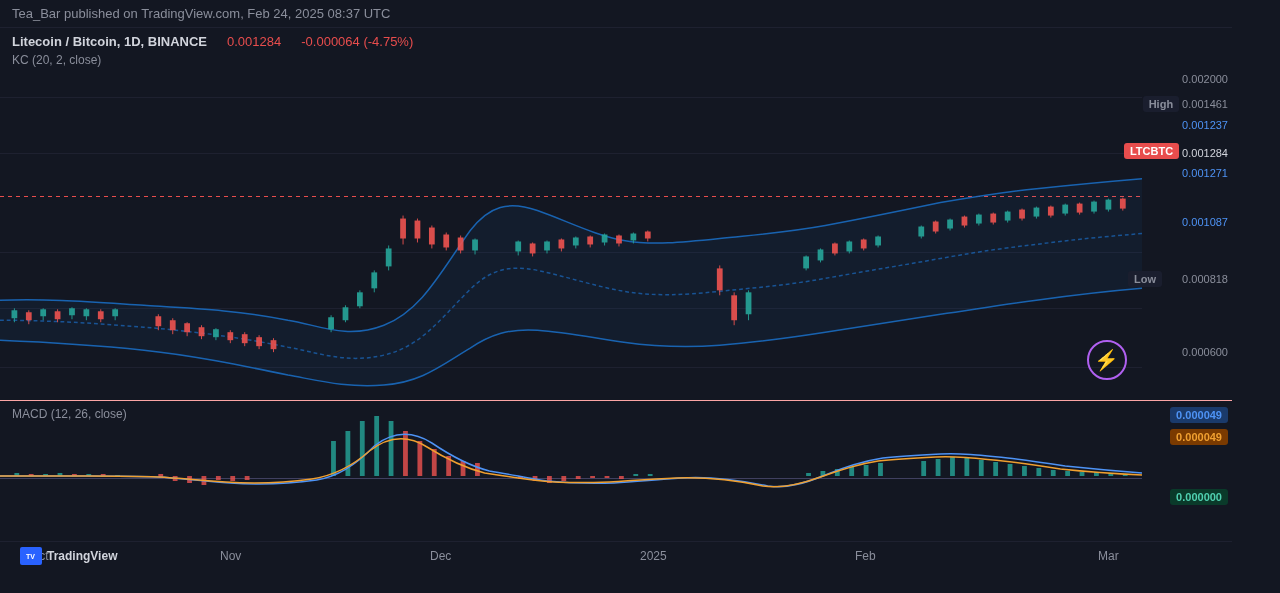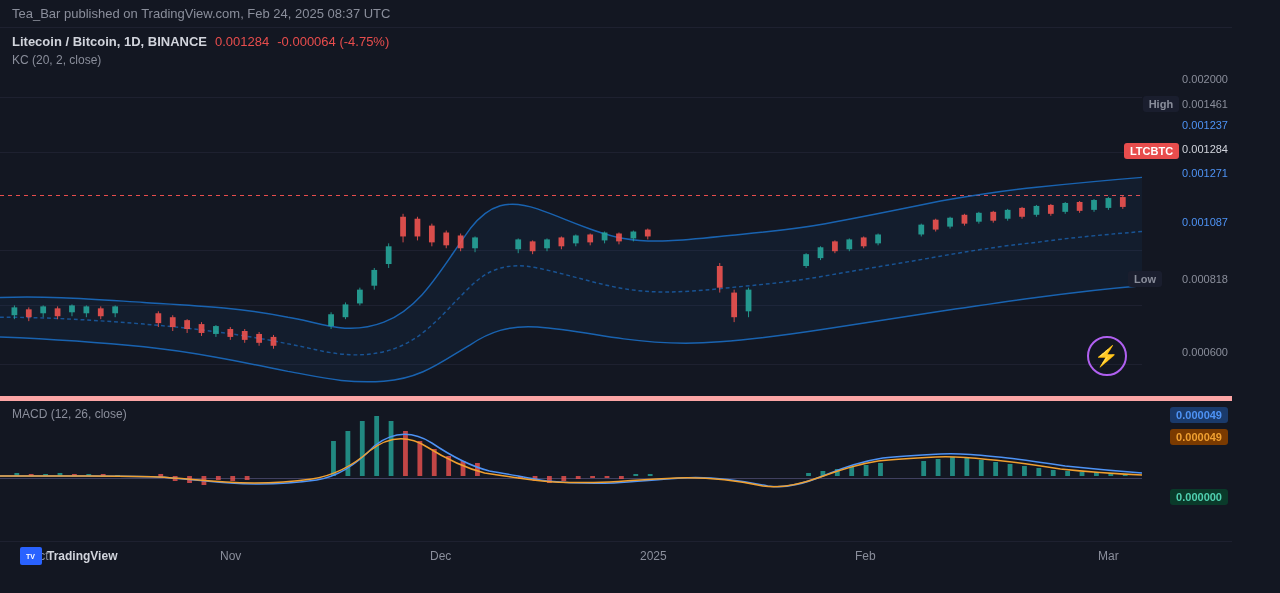--- a/index.html
+++ b/index.html
@@ -21,41 +21,41 @@
       padding: 6px 12px;
       font-size: 13px;
       color: #8a8e9b;
       border-bottom: 1px solid #1e2130;
     }
     #chart-info {
       padding: 6px 12px 2px 12px;
       font-size: 13px;
       display: flex;
       align-items: center;
-      gap: 8px;
+      gap: 20px;
     }
     #chart-info .symbol {
       color: #d1d4dc;
       font-weight: 600;
     }
     #chart-info .price {
       color: #e84d4d;
     }
     #chart-info .change {
       color: #e84d4d;
     }
     #indicator-label {
       padding: 2px 0 4px 12px;
       font-size: 12px;
       color: #8a8e9b;
     }
     #main-chart-area {
       position: relative;
       height: 330px;
-      border-bottom: 5px solid #fca5a5;
+      border-bottom: 1px solid #fca5a5;
       overflow: hidden;
     }
     #macd-chart-area {
       position: relative;
       height: 140px;
       overflow: hidden;
     }
     #macd-label {
       position: absolute;
       top: 6px;
@@ -352,21 +352,21 @@
 
       <div style="position:absolute; top:2px; right:4px; font-size:11px; color:#8a8e9b;">0.002000</div>
 
       <div style="position:absolute; top:25px; right:4px; display:flex; gap:3px; align-items:center;">
         <span class="price-badge badge-dark">High</span>
         <span style="font-size:11px; color:#8a8e9b;">0.001461</span>
       </div>
 
       <div style="position:absolute; top:48px; right:4px; font-size:11px; color:#4e93f5;">0.001237</div>
 
-      <div style="position:absolute; top:72px; right:4px; display:flex; gap:3px; align-items:flex-start;">
+      <div style="position:absolute; top:72px; right:4px; display:flex; gap:3px; align-items:flex-end;">
         <span class="price-badge badge-red">LTCBTC</span>
         <span style="font-size:11px; color:#d1d4dc;">0.001284</span>
       </div>
 
       <div style="position:absolute; top:96px; right:4px; font-size:11px; color:#4e93f5;">0.001271</div>
 
       <div style="position:absolute; top:145px; right:4px; font-size:11px; color:#4e93f5;">0.001087</div>
 
       <div style="position:absolute; top:200px; right:4px; display:flex; gap:20px; align-items:center;">
         <span class="price-badge badge-dark">Low</span>

